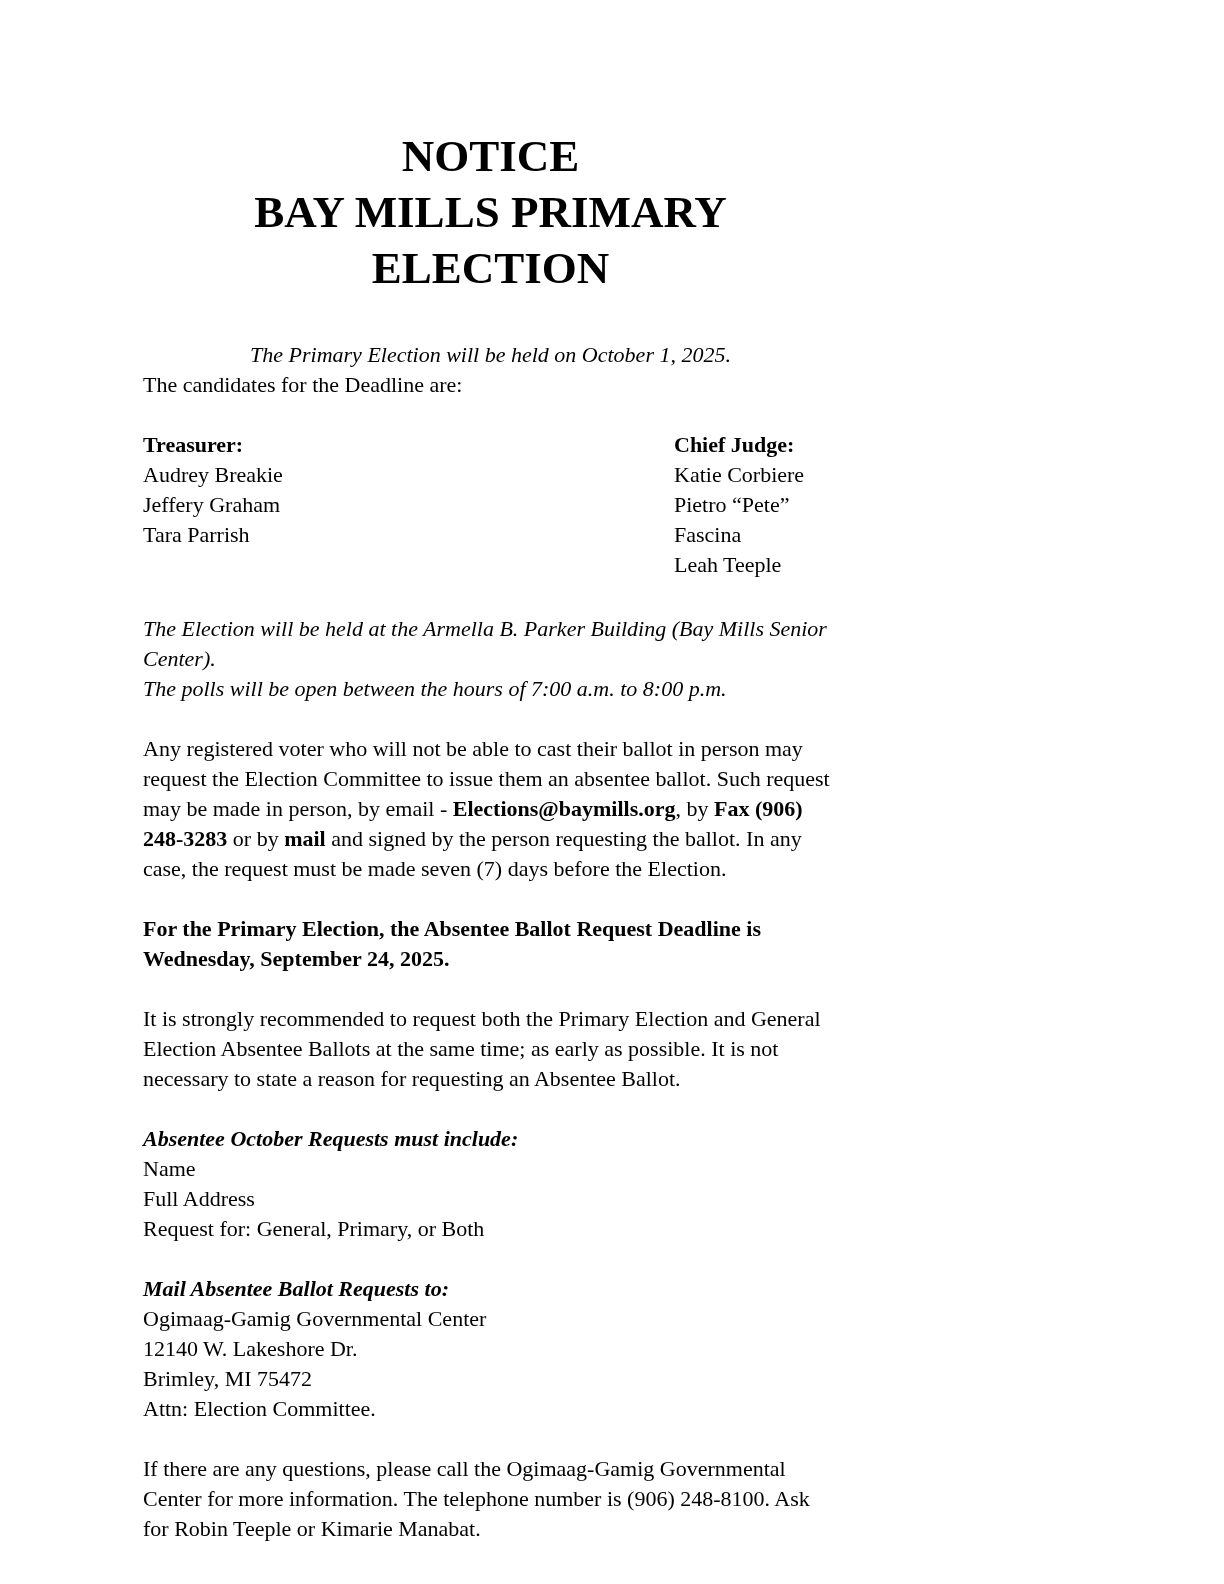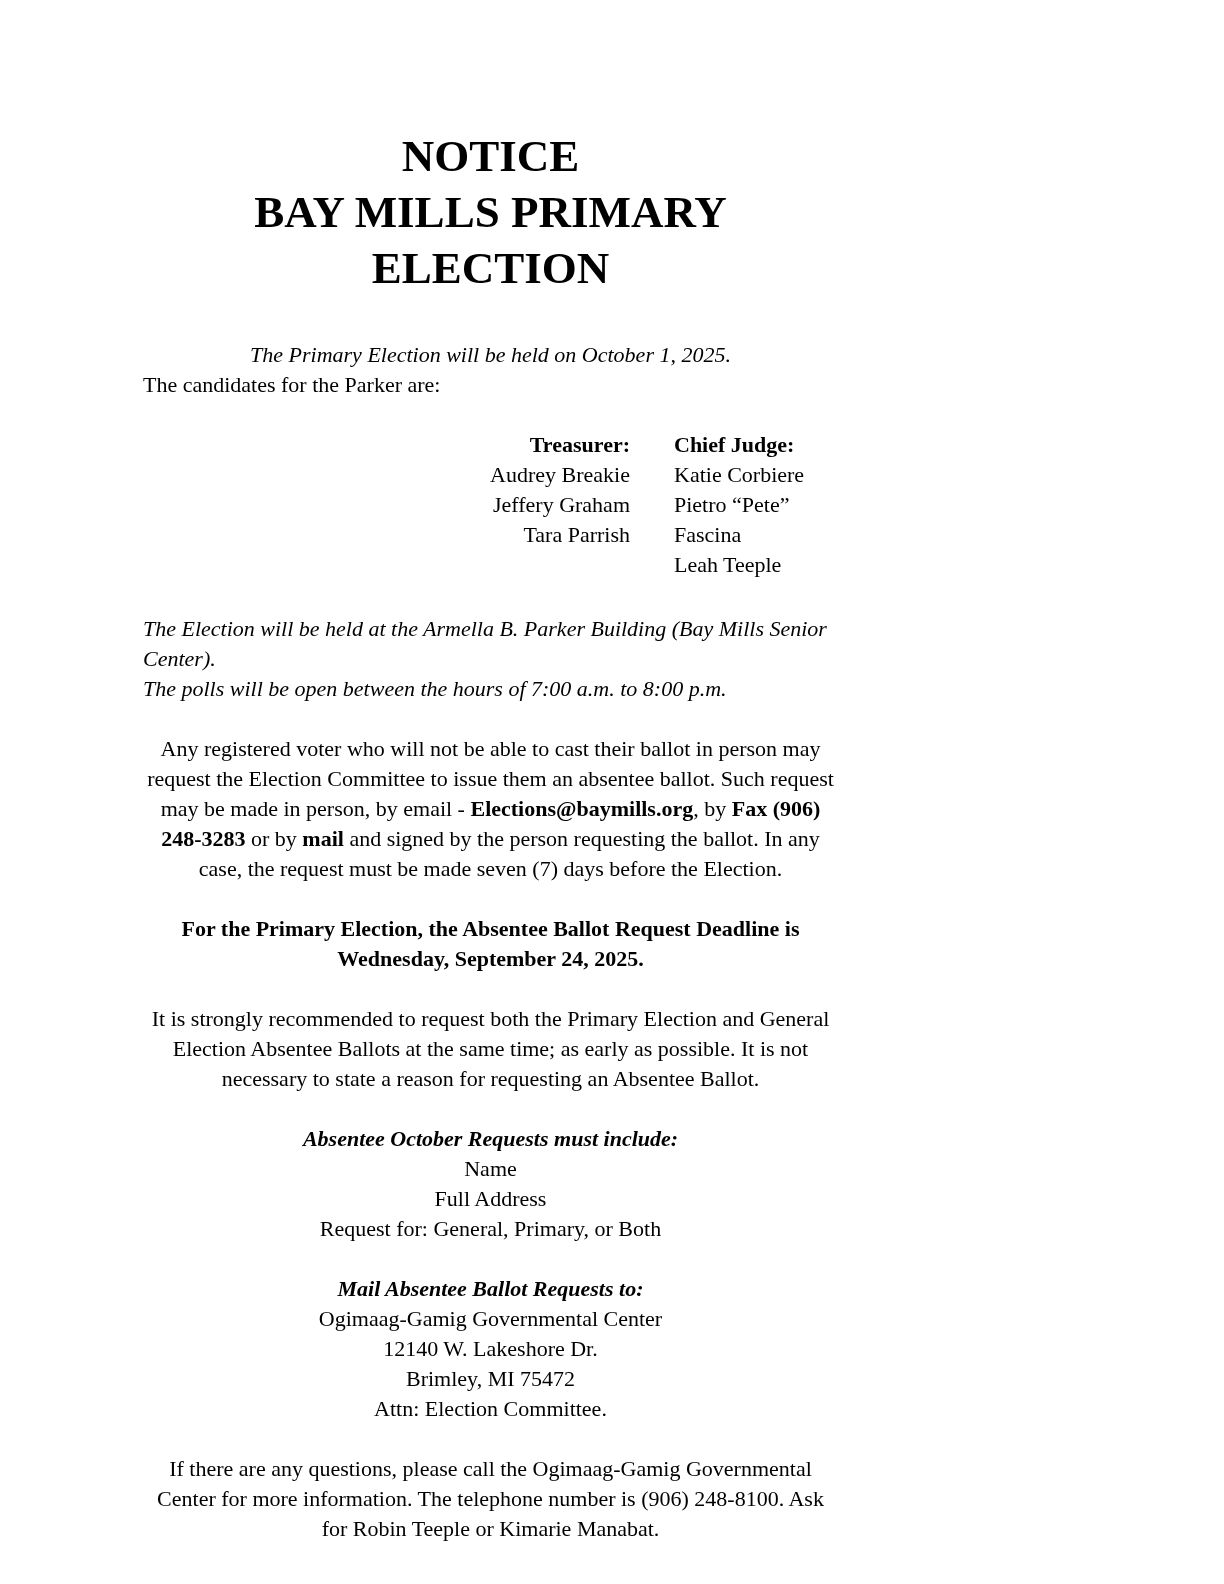--- a/index.html
+++ b/index.html
@@ -24,38 +24,38 @@
     margin: 0 0 44px 0;
     text-align: center;
     font-size: 45px;
     line-height: 56px;
     font-weight: bold;
   }
   .title-line { display: block; }
   .centered { text-align: center; font-style: italic; }
   .bold { font-weight: bold; }
   .bold-italic { font-weight: bold; font-style: italic; }
-  .gap { margin-top: 30px; text-align: center; }
+  .gap { margin-top: 30px; }
   .gap-lg { margin-top: 34px; font-style: italic; }
   .columns { display: flex; margin-top: 30px; }
-  .col-left { width: 487px; flex: 0 0 487px; text-align: right; }
+  .col-left { width: 487px; flex: 0 0 487px; }
   .col-right { flex: 1; margin-left: 44px; }
 </style>
 </head>
 <body>
 
 <div class="page">
 
   <h1 class="title">
     <span class="title-line">NOTICE</span>
     <span class="title-line">BAY MILLS PRIMARY ELECTION</span>
   </h1>
 
   <p class="centered">The Primary Election will be held on October 1, 2025.</p>
-  <p>The candidates for the Parker are:</p>
+  <p>The candidates for the Deadline are:</p>
 
   <div class="columns">
     <div class="col-left">
       <p class="bold">Treasurer:</p>
       <p>Audrey Breakie</p>
       <p>Jeffery Graham</p>
       <p>Tara Parrish</p>
     </div>
     <div class="col-right">
       <p class="bold">Chief Judge:</p>

